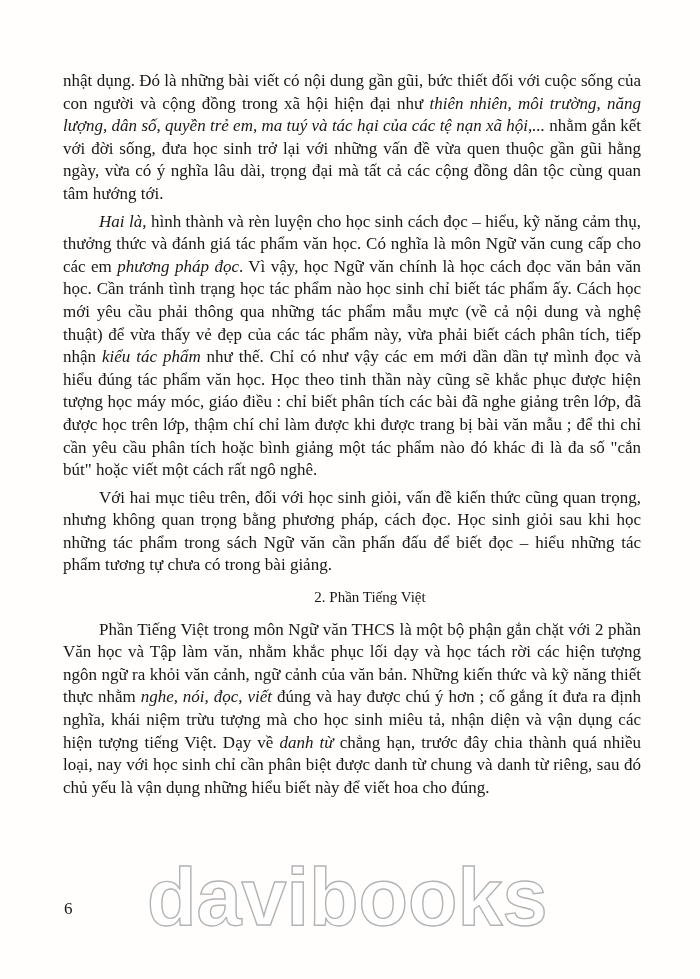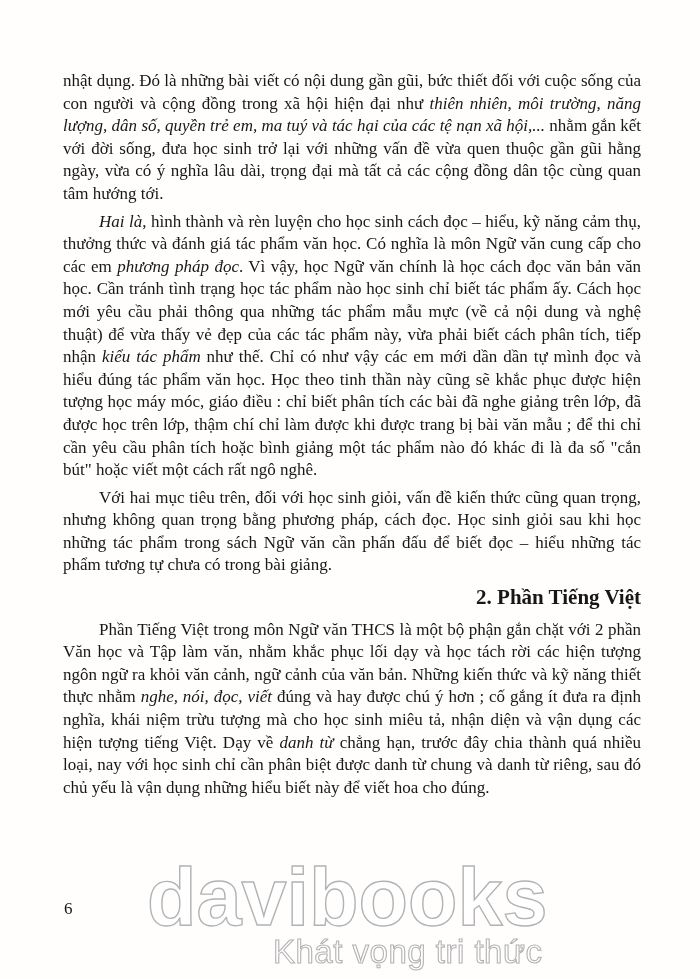--- a/index.html
+++ b/index.html
@@ -32,25 +32,25 @@
     z-index: 2;
   }
   .para {
     margin: 0 0 5px 0;
     text-indent: 36px;
   }
   .para.noindent {
     text-indent: 0;
   }
   .heading {
-    font-weight: 700;
-    font-size: 21px;
+    font-weight: 400;
+    font-size: 15px;
     margin: 9px 0 10px 0;
     text-indent: 36px;
-    text-align: right;
+    text-align: center;
   }
   .para em {
   }
   
   .page-number {
     position: absolute;
     left: 64px;
     top: 899px;
     font-size: 17px;
     color: var(--ink, #171717);
@@ -88,21 +88,20 @@
     white-space: nowrap;
   }
 </style>
 </head>
 <body>
 
 <div class="page">
 
   <div class="watermark">
     <div class="wm-logo">davibooks</div>
-    <div class="wm-tagline">Khát vọng tri thức</div>
   </div>
 
   <div class="text-column" id="text-column">
       <p class="para noindent"><span>nhật dụng. Đó là những bài viết có nội dung gần gũi, bức thiết đối với cuộc sống của con người và cộng đồng trong xã hội hiện đại như </span><em>thiên nhiên, môi trường, năng lượng, dân số, quyền trẻ em, ma tuý và tác hại của các tệ nạn xã hội,...</em><span> nhằm gắn kết với đời sống, đưa học sinh trở lại với những vấn đề vừa quen thuộc gần gũi hằng ngày, vừa có ý nghĩa lâu dài, trọng đại mà tất cả các cộng đồng dân tộc cùng quan tâm hướng tới.</span></p>
       <p class="para"><em>Hai là</em><span>, hình thành và rèn luyện cho học sinh cách đọc – hiểu, kỹ năng cảm thụ, thưởng thức và đánh giá tác phẩm văn học. Có nghĩa là môn Ngữ văn cung cấp cho các em </span><em>phương pháp đọc</em><span>. Vì vậy, học Ngữ văn chính là học cách đọc văn bản văn học. Cần tránh tình trạng học tác phẩm nào học sinh chỉ biết tác phẩm ấy. Cách học mới yêu cầu phải thông qua những tác phẩm mẫu mực (về cả nội dung và nghệ thuật) để vừa thấy vẻ đẹp của các tác phẩm này, vừa phải biết cách phân tích, tiếp nhận </span><em>kiểu tác phẩm</em><span> như thế. Chỉ có như vậy các em mới dần dần tự mình đọc và hiểu đúng tác phẩm văn học. Học theo tinh thần này cũng sẽ khắc phục được hiện tượng học máy móc, giáo điều : chỉ biết phân tích các bài đã nghe giảng trên lớp, đã được học trên lớp, thậm chí chỉ làm được khi được trang bị bài văn mẫu ; để thi chỉ cần yêu cầu phân tích hoặc bình giảng một tác phẩm nào đó khác đi là đa số "cắn bút" hoặc viết một cách rất ngô nghê.</span></p>
       <p class="para"><span>Với hai mục tiêu trên, đối với học sinh giỏi, vấn đề kiến thức cũng quan trọng, nhưng không quan trọng bằng phương pháp, cách đọc. Học sinh giỏi sau khi học những tác phẩm trong sách Ngữ văn cần phấn đấu để biết đọc – hiểu những tác phẩm tương tự chưa có trong bài giảng.</span></p>
       <p class="heading"><span>2. Phần Tiếng Việt</span></p>
       <p class="para"><span>Phần Tiếng Việt trong môn Ngữ văn THCS là một bộ phận gắn chặt với 2 phần Văn học và Tập làm văn, nhằm khắc phục lối dạy và học tách rời các hiện tượng ngôn ngữ ra khỏi văn cảnh, ngữ cảnh của văn bản. Những kiến thức và kỹ năng thiết thực nhằm </span><em>nghe, nói, đọc, viết</em><span> đúng và hay được chú ý hơn ; cố gắng ít đưa ra định nghĩa, khái niệm trừu tượng mà cho học sinh miêu tả, nhận diện và vận dụng các hiện tượng tiếng Việt. Dạy về </span><em>danh từ</em><span> chẳng hạn, trước đây chia thành quá nhiều loại, nay với học sinh chỉ cần phân biệt được danh từ chung và danh từ riêng, sau đó chủ yếu là vận dụng những hiểu biết này để viết hoa cho đúng.</span></p>
     </div>
 

